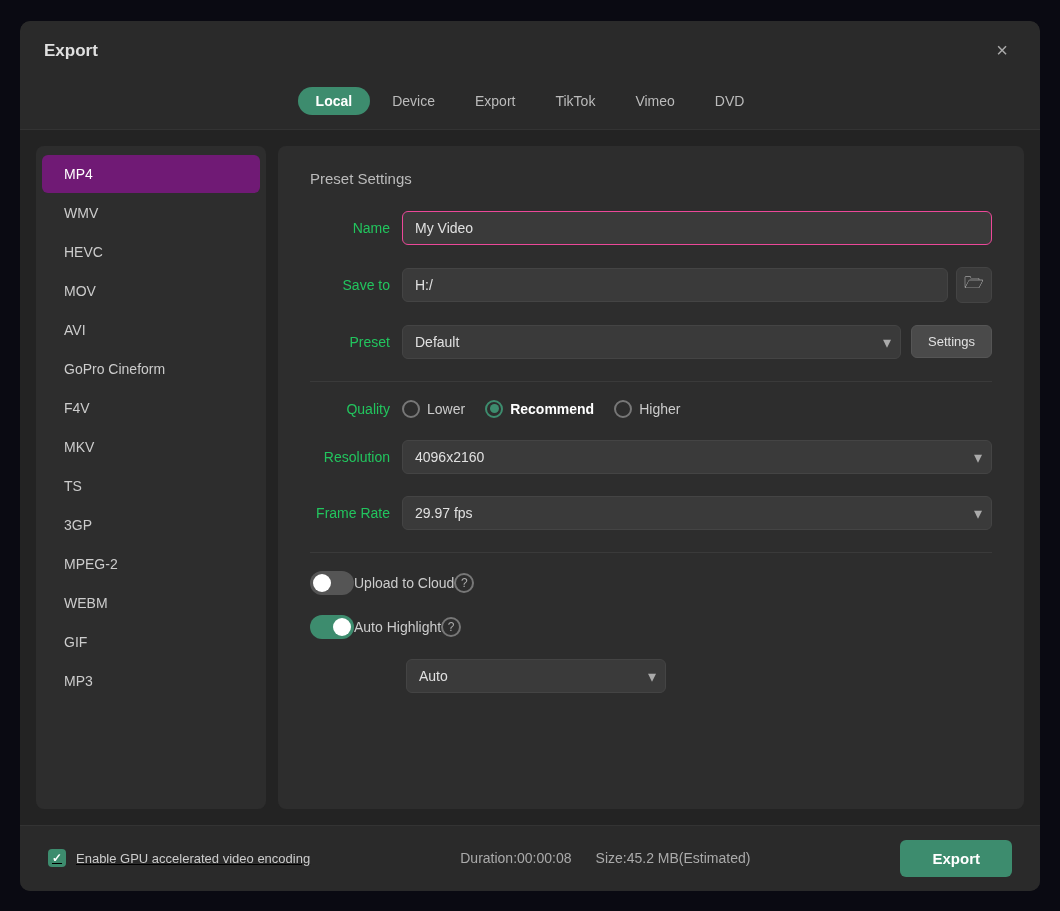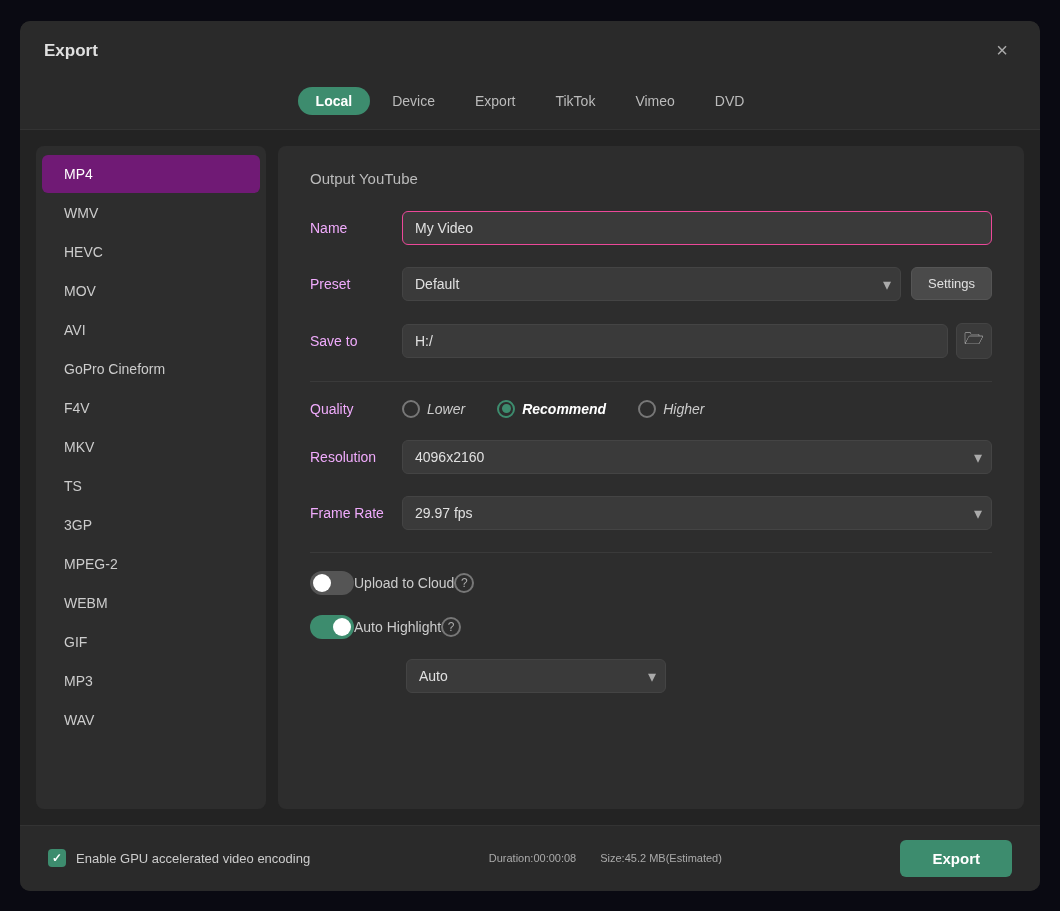--- a/index.html
+++ b/index.html
@@ -119,24 +119,24 @@
       font-size: 15px;
       margin-bottom: 24px;
     }
     .form-row {
       display: flex;
       align-items: center;
       margin-bottom: 22px;
       gap: 12px;
     }
     .form-label {
-      color: #f0abfc;
+      color: #22c55e;
       font-size: 14px;
       width: 80px;
-      text-align: left;
+      text-align: right;
       flex-shrink: 0;
     }
     .form-input {
       flex: 1;
       background: #3a3a3a;
       border: 1px solid #ec4899;
       border-radius: 6px;
       color: #e0e0e0;
       font-size: 14px;
       padding: 8px 12px;
@@ -199,22 +199,21 @@
       flex-shrink: 0;
     }
     .divider {
       border: none;
       border-top: 1px solid #3a3a3a;
       margin: 10px 0 18px;
     }
     .quality-row {
       display: flex;
       align-items: flex-start;
-      gap: 32px;
-      font-style: italic;
+      gap: 20px;
     }
     .radio-option {
       display: flex;
       align-items: center;
       gap: 7px;
       cursor: pointer;
     }
     .radio-circle {
       width: 18px;
       height: 18px;
@@ -289,20 +288,21 @@
       align-items: center;
       justify-content: space-between;
       padding: 14px 28px;
       background: #2a2a2a;
       border-top: 1px solid #333;
     }
     .gpu-check {
       display: flex;
       align-items: center;
       gap: 10px;
+      text-decoration: underline;
     }
     .checkbox {
       width: 18px;
       height: 18px;
       background: #3d8c6e;
       border-radius: 4px;
       display: flex;
       align-items: center;
       justify-content: center;
       cursor: pointer;
@@ -316,21 +316,21 @@
     }
     .gpu-label {
       color: #ccc;
       font-size: 13px;
     }
     .footer-info {
       display: flex;
       align-items: center;
       gap: 24px;
       color: #aaa;
-      font-size: 11px;
+      font-size: 14px;
       text-align: right;
     }
     .export-btn {
       background: #3d8c6e;
       border: none;
       border-radius: 6px;
       color: #fff;
       font-size: 15px;
       font-weight: 600;
       padding: 10px 32px;
@@ -379,48 +379,47 @@
           <div class="format-item">AVI</div>
           <div class="format-item">GoPro Cineform</div>
           <div class="format-item">F4V</div>
           <div class="format-item">MKV</div>
           <div class="format-item">TS</div>
           <div class="format-item">3GP</div>
           <div class="format-item">MPEG-2</div>
           <div class="format-item">WEBM</div>
           <div class="format-item">GIF</div>
           <div class="format-item">MP3</div>
-          <div class="format-item">WAV</div>
         </div>
 
       <div class="settings-panel">
-        <div class="section-title">Output YouTube</div>
+        <div class="section-title">Preset Settings</div>
 
         <div class="form-row">
           <span class="form-label">Name</span>
           <input class="form-input" type="text" value="My Video" style="">
+        </div>
+
+        <div class="form-row">
+          <span class="form-label">Save to</span>
+          <div class="save-to-row" style="flex:1;">
+            <input class="save-to-input" type="text" value="H:/" style="">
+            <button class="folder-btn">🗁</button>
+          </div>
         </div>
 
         <div class="form-row">
           <span class="form-label">Preset</span>
           <div class="preset-row" style="flex:1;">
             <div class="select-wrapper">
               <select>
                 <option>Default</option>
               </select>
             </div>
             <button class="settings-btn">Settings</button>
-          </div>
-        </div>
-
-        <div class="form-row">
-          <span class="form-label">Save to</span>
-          <div class="save-to-row" style="flex:1;">
-            <input class="save-to-input" type="text" value="H:/" style="">
-            <button class="folder-btn">🗁</button>
           </div>
         </div>
 
         <hr class="divider">
 
         <div class="form-row">
           <span class="form-label">Quality</span>
           <div class="quality-row">
             <div class="radio-option">
               <div class="radio-circle"></div>

